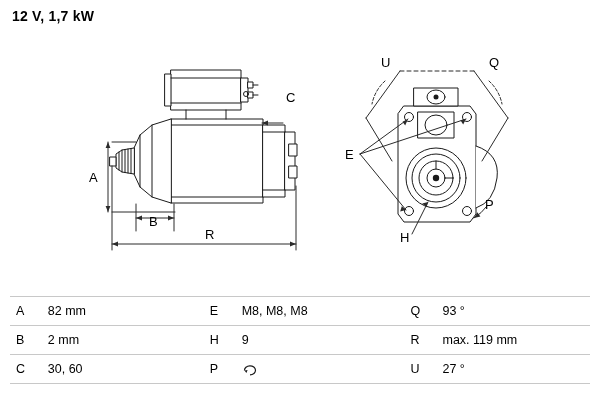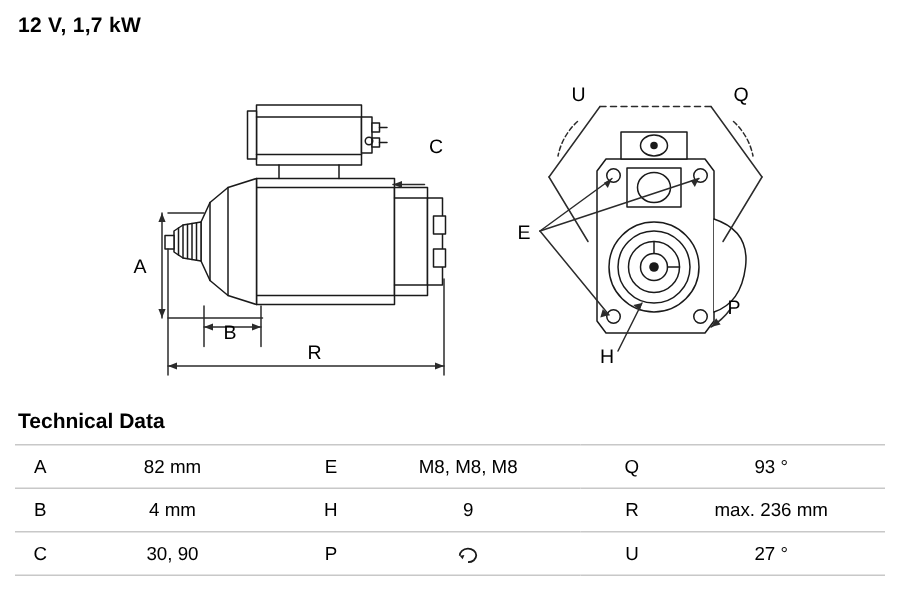--- a/index.html
+++ b/index.html
@@ -11,21 +11,20 @@
     height: 400px;
     background: #ffffff;
     font-family: "Liberation Sans", sans-serif;
     color: #000000;
     overflow: hidden;
   }
   .page {
     position: relative;
     width: 572px;
     height: 400px;
-    text-align: center;
   }
   .title {
     position: absolute;
     left: 12px;
     top: 8px;
     font-size: 14px;
     font-weight: bold;
     letter-spacing: 0.2px;
   }
   .drawing {
@@ -205,47 +204,46 @@
         <text x="205" y="213">R</text>
         <text x="345" y="133">E</text>
         <text x="400" y="216">H</text>
         <text x="485" y="183">P</text>
         <text x="381" y="41">U</text>
         <text x="489" y="41">Q</text>
       </g>
     </svg>
   </div>
 
-  <div class="tech-title">Technical Data</div>
 
   <table class="specs">
     <tbody>
       <tr>
         <td class="key">A</td>
         <td class="val">82 mm</td>
         <td class="gap"></td>
         <td class="key">E</td>
         <td class="val">M8, M8, M8</td>
         <td class="gap"></td>
         <td class="key">Q</td>
         <td class="val">93 °</td>
       </tr>
       <tr>
         <td class="key">B</td>
-        <td class="val">4 mm</td>
+        <td class="val">2 mm</td>
         <td class="gap"></td>
         <td class="key">H</td>
         <td class="val">9</td>
         <td class="gap"></td>
         <td class="key">R</td>
-        <td class="val">max. 236 mm</td>
+        <td class="val">max. 119 mm</td>
       </tr>
       <tr>
         <td class="key">C</td>
-        <td class="val">30, 90</td>
+        <td class="val">30, 60</td>
         <td class="gap"></td>
         <td class="key">P</td>
         <td class="val">
           <span class="rot-icon">
             <svg width="16" height="14" viewBox="0 0 16 14" xmlns="http://www.w3.org/2000/svg">
               <path d="M2.5 8.5 A 5.5 4.5 0 1 1 8 12.8" fill="none" stroke="#1a1a1a" stroke-width="1.2"></path>
               <polygon points="2.5,8.5 5.6,8.0 4.4,10.9" fill="#1a1a1a"></polygon>
             </svg>
           </span>
         </td>

